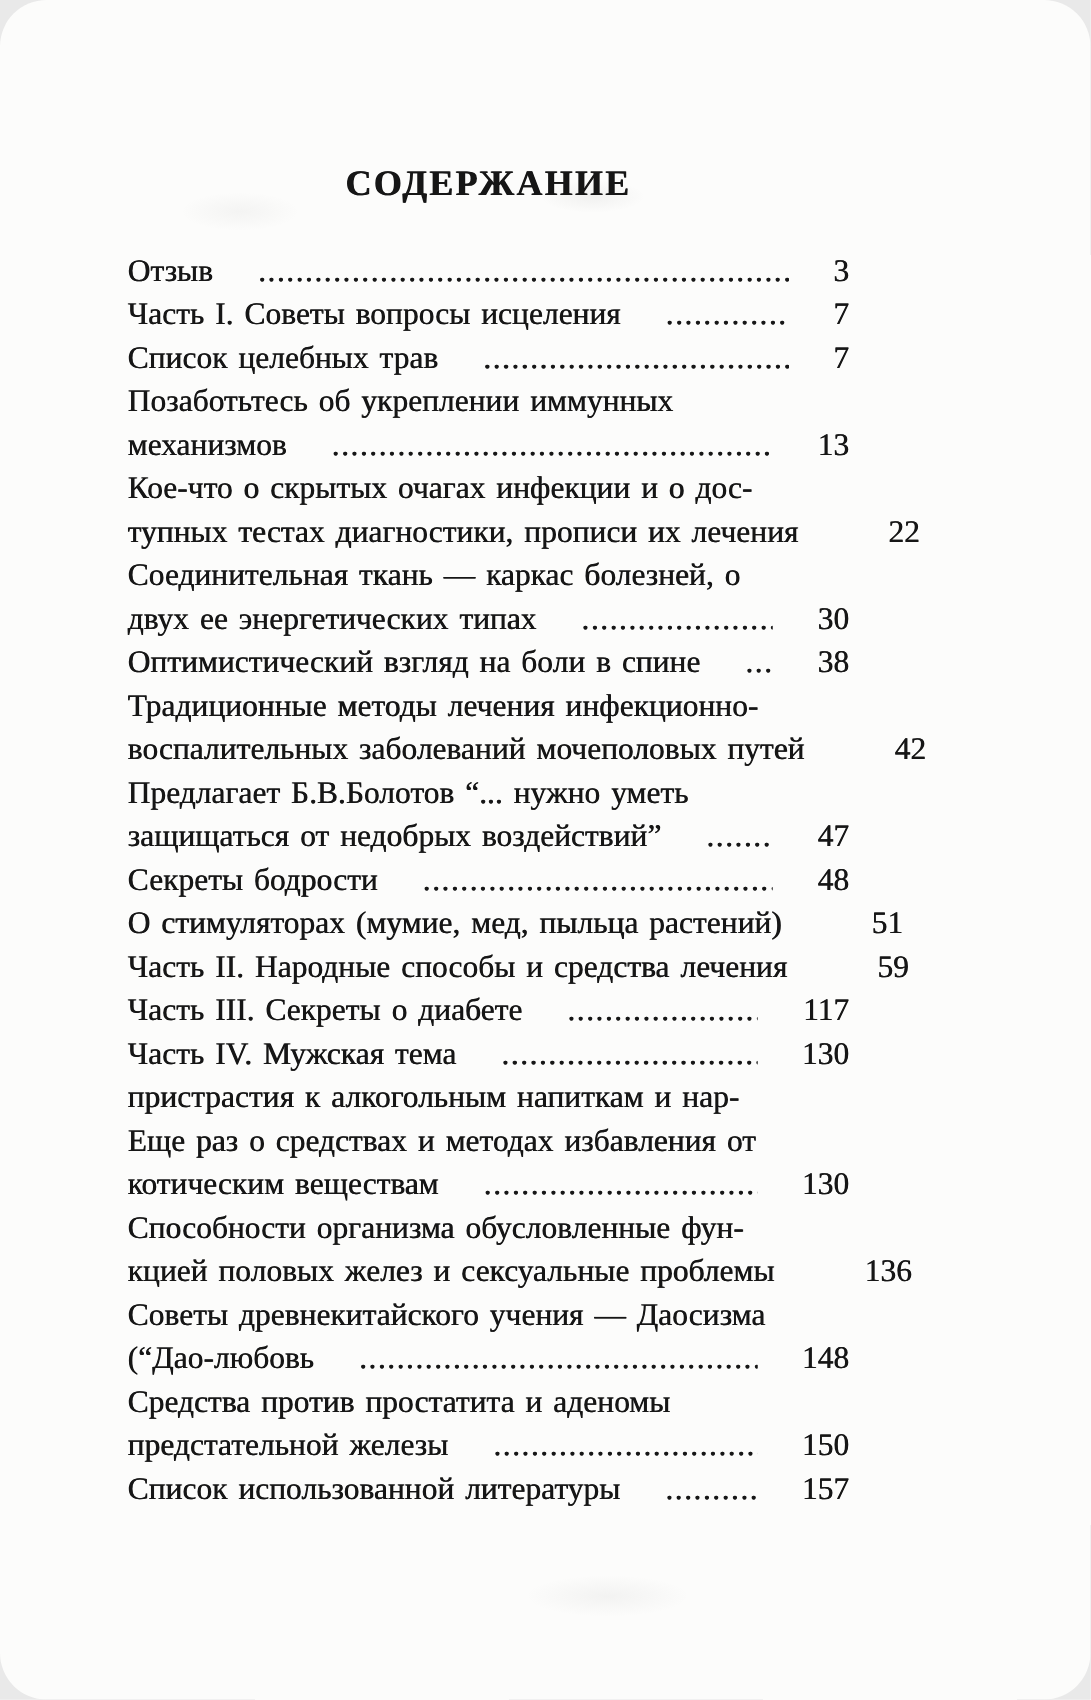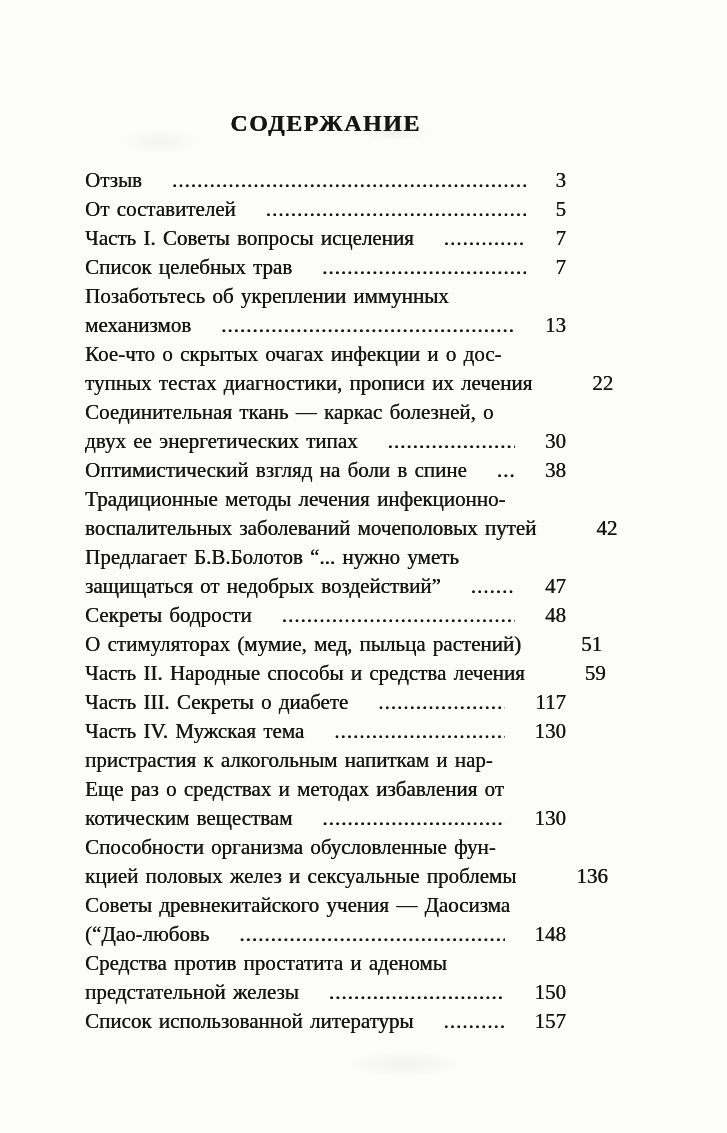--- a/index.html
+++ b/index.html
@@ -4,20 +4,21 @@
 <style>
   html,body{margin:0;padding:0;background:#e9e9e9;}
   .page{
     position:relative;
     width:727px;height:1133px;
     margin:0 auto;
     background:#fcfcfb;
     font-family:"Liberation Serif","DejaVu Serif",serif;
     color:#161616;
     overflow:hidden;
+    border-radius:31px;
   }
   .content{
     position:absolute;
     left:85px;top:0;
     width:481px;
   }
   .title{
     margin:110px 0 0 0;
     font-size:24px;
     line-height:26px;
@@ -68,25 +69,20 @@
   <div class="artifact a3"></div>
   <div class="content">
     <h1 class="title">СОДЕРЖАНИЕ</h1>
     <div class="toc">
         <div class="toc-row">
           <span class="toc-text">Отзыв</span>
           <span class="leader"></span>
           <span class="toc-page">3</span>
         </div>
         <div class="toc-row">
-          <span class="toc-text">От составителей</span>
-          <span class="leader"></span>
-          <span class="toc-page">5</span>
-        </div>
-        <div class="toc-row">
           <span class="toc-text">Часть I. Советы вопросы исцеления</span>
           <span class="leader"></span>
           <span class="toc-page">7</span>
         </div>
         <div class="toc-row">
           <span class="toc-text">Список целебных трав</span>
           <span class="leader"></span>
           <span class="toc-page">7</span>
         </div>
         <div class="toc-row">

